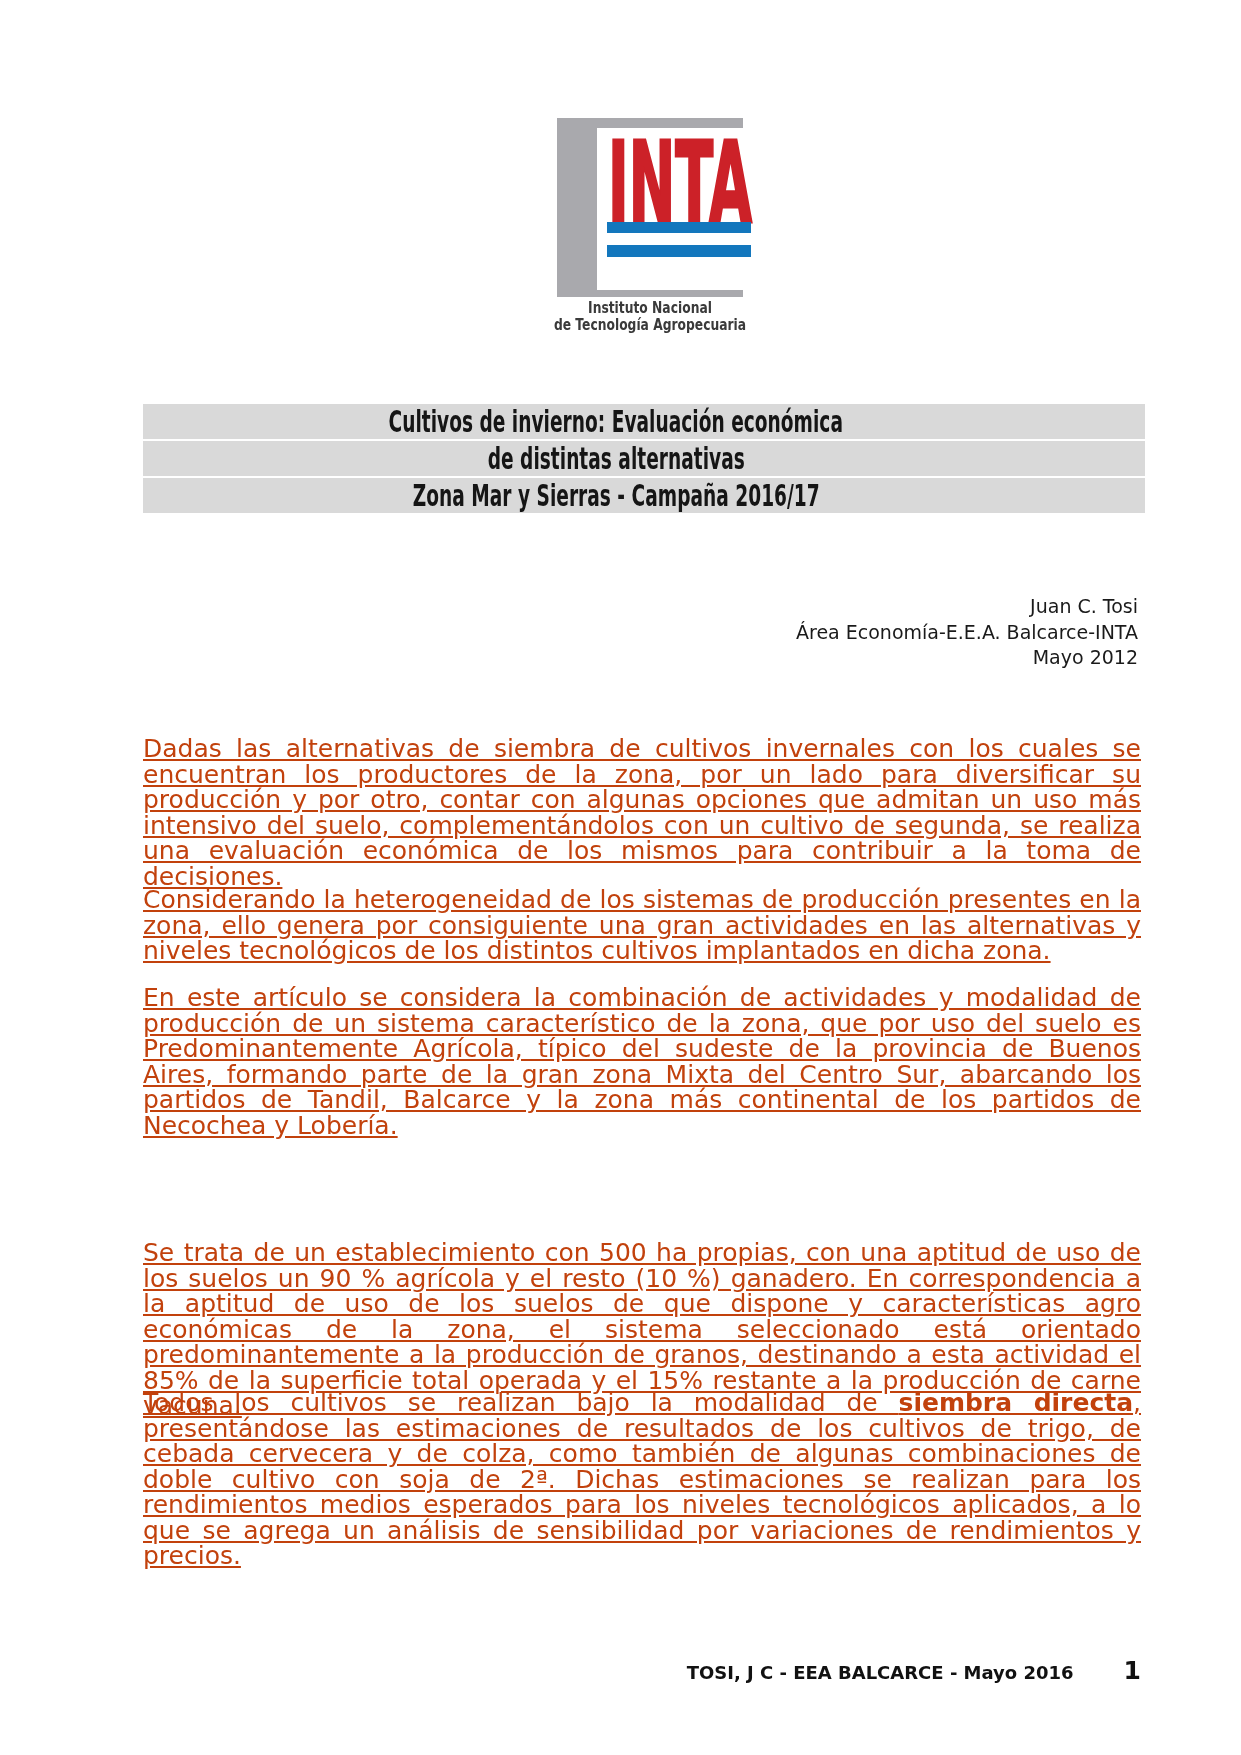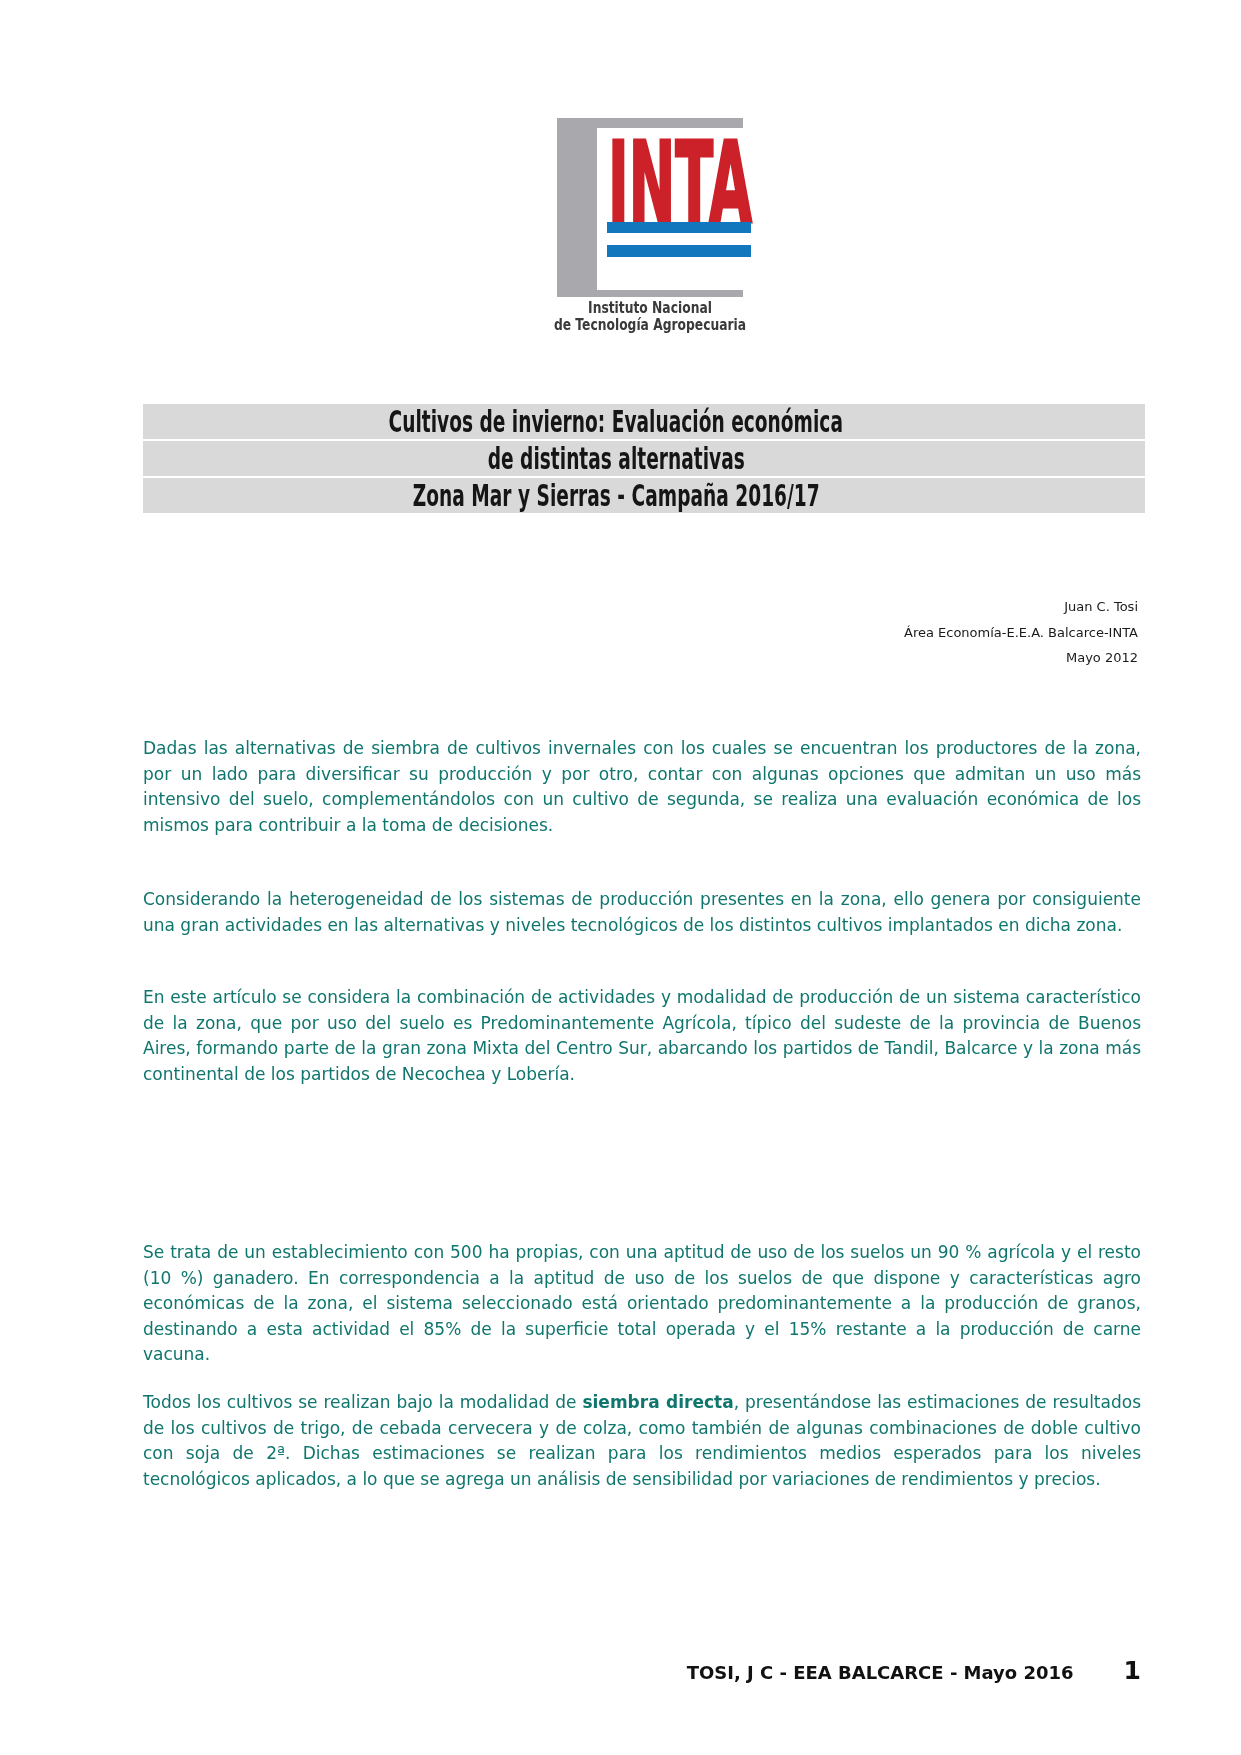--- a/index.html
+++ b/index.html
@@ -58,31 +58,32 @@
     font-weight: bold; font-size: 31px; line-height: 35px;
     color: #151515; white-space: nowrap;
     transform: scaleX(0.60);
     transform-origin: 50% 50%;
   }
 
   
   .author {
     position: absolute; right: 103px; top: 594px;
     text-align: right;
-    font-size: 13px; line-height: 25.5px;
+    font-size: 19px; line-height: 25.5px;
     color: #1a1a1a;
   }
 
   
   .para {
     position: absolute; left: 143px; width: 998px;
     margin: 0;
-    font-size: 17px; line-height: 25.5px;
+    font-size: 25px; line-height: 25.5px;
     text-align: justify;
-    color: #0f766e;
+    color: #c2410c;
+    text-decoration: underline;
   }
   .p1 { top: 736px; }
   .p2 { top: 887px; }
   .p3 { top: 985px; }
   .p4 { top: 1138px; }
   .p5 { top: 1240px; }
   .p6 { top: 1390px; }
   .para strong { font-weight: bold; }
 
   

